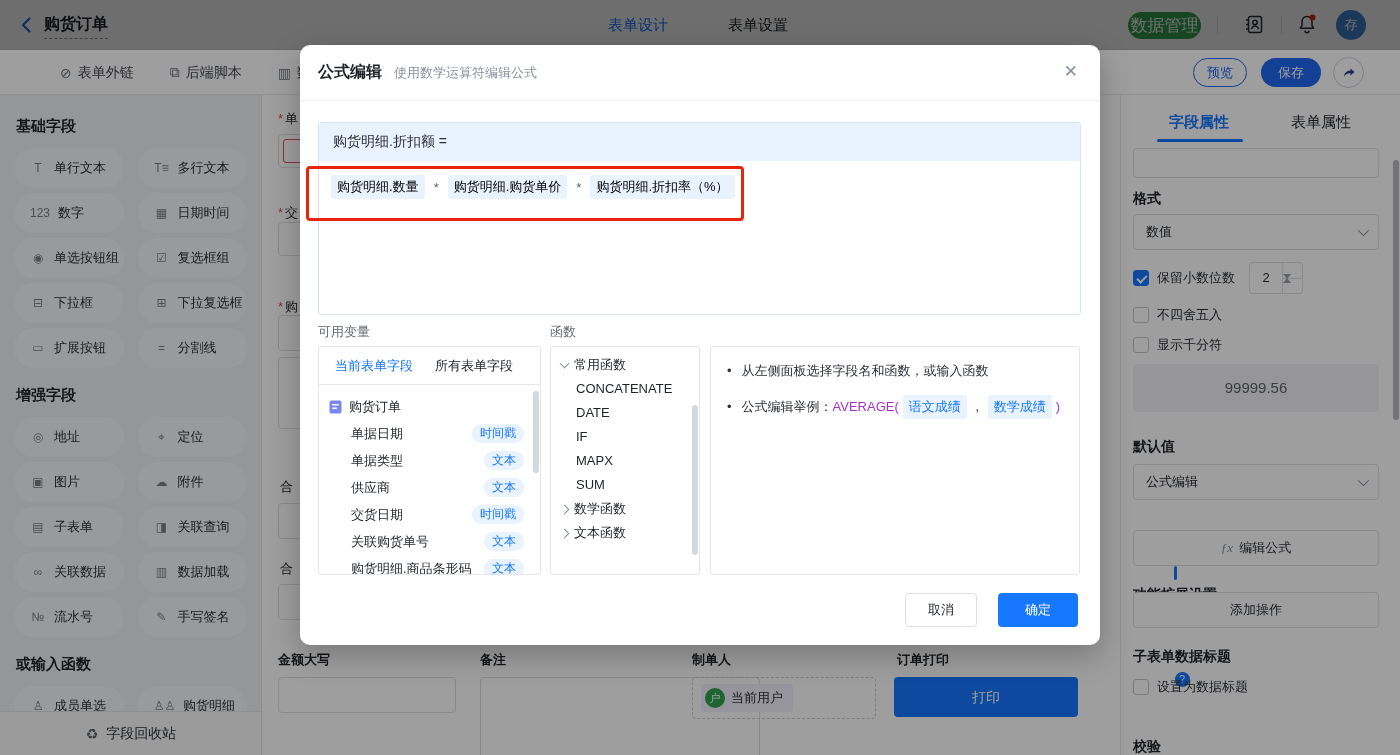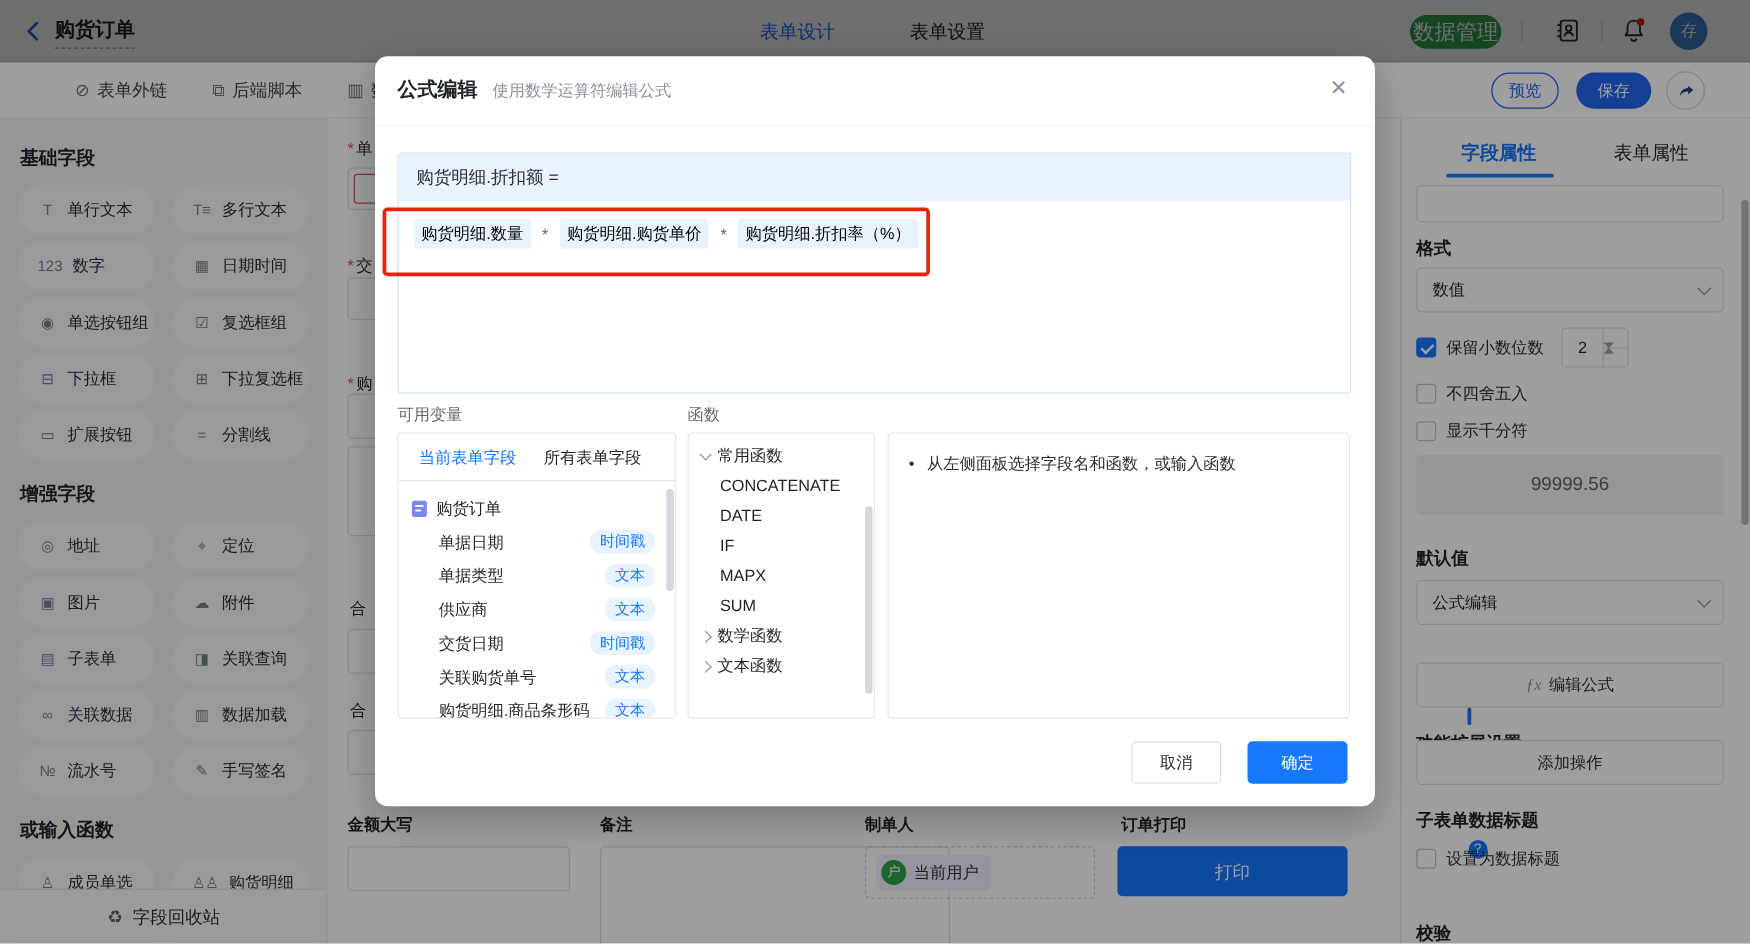--- a/index.html
+++ b/index.html
@@ -487,20 +487,28 @@
         <div class="f-group">
             <span class="chev-closed"></span>
             <span>文本函数</span>
           </div>
       </div>
       <div class="f-scroll"></div>
     </div>
 
     <div class="m-box m-help">
       <div class="h-line">从左侧面板选择字段名和函数，或输入函数</div>
+      <div class="h-line">
+        <span>公式编辑举例：</span>
+          <span class="h-fn">AVERAGE(</span>
+          <span class="h-chip">语文成绩</span>
+          <span>，</span>
+          <span class="h-chip">数学成绩</span>
+          <span class="h-fn">)</span>
+      </div>
     </div>
 
     <div class="m-btn-cancel">取消</div>
     <div class="m-btn-ok">确定</div>
   </div>
 
   <div class="red-annotation"></div>
 
 </div>
 

